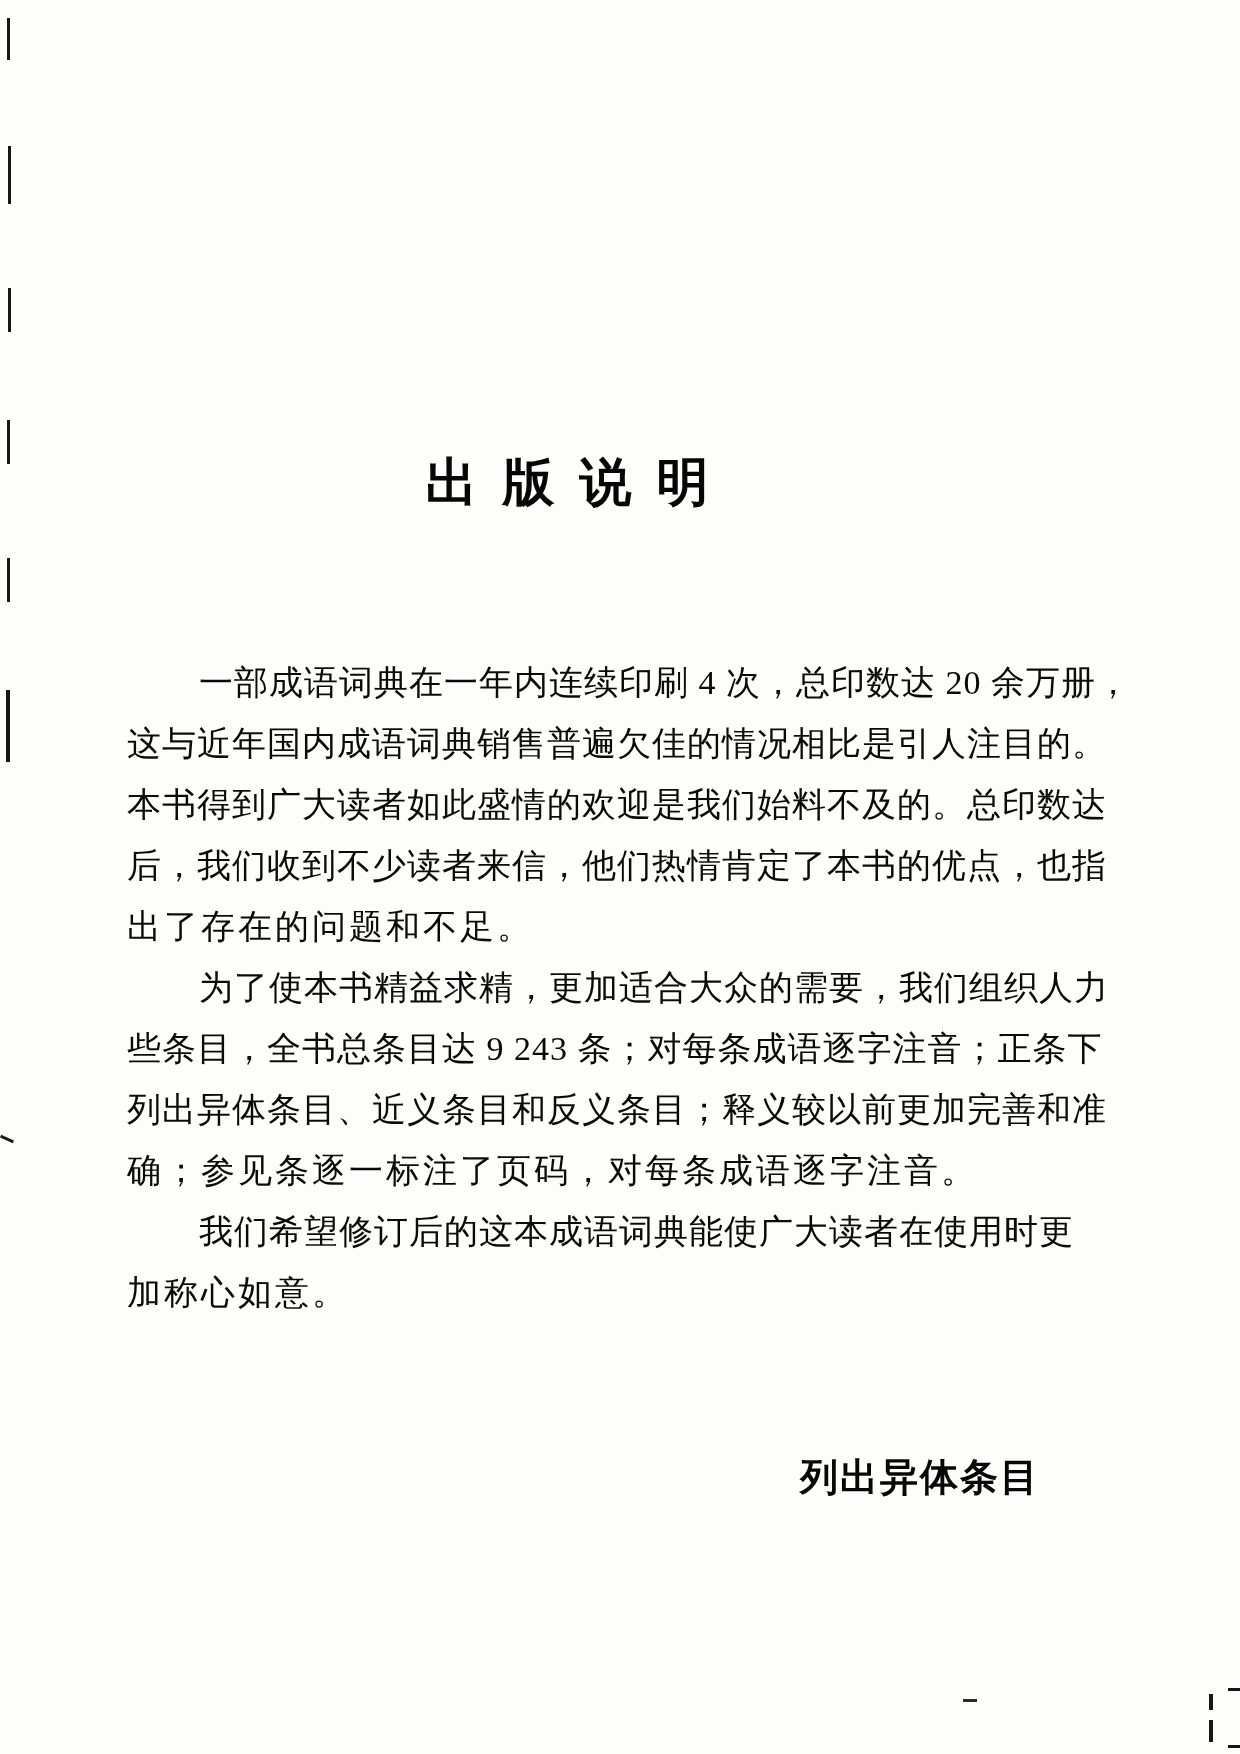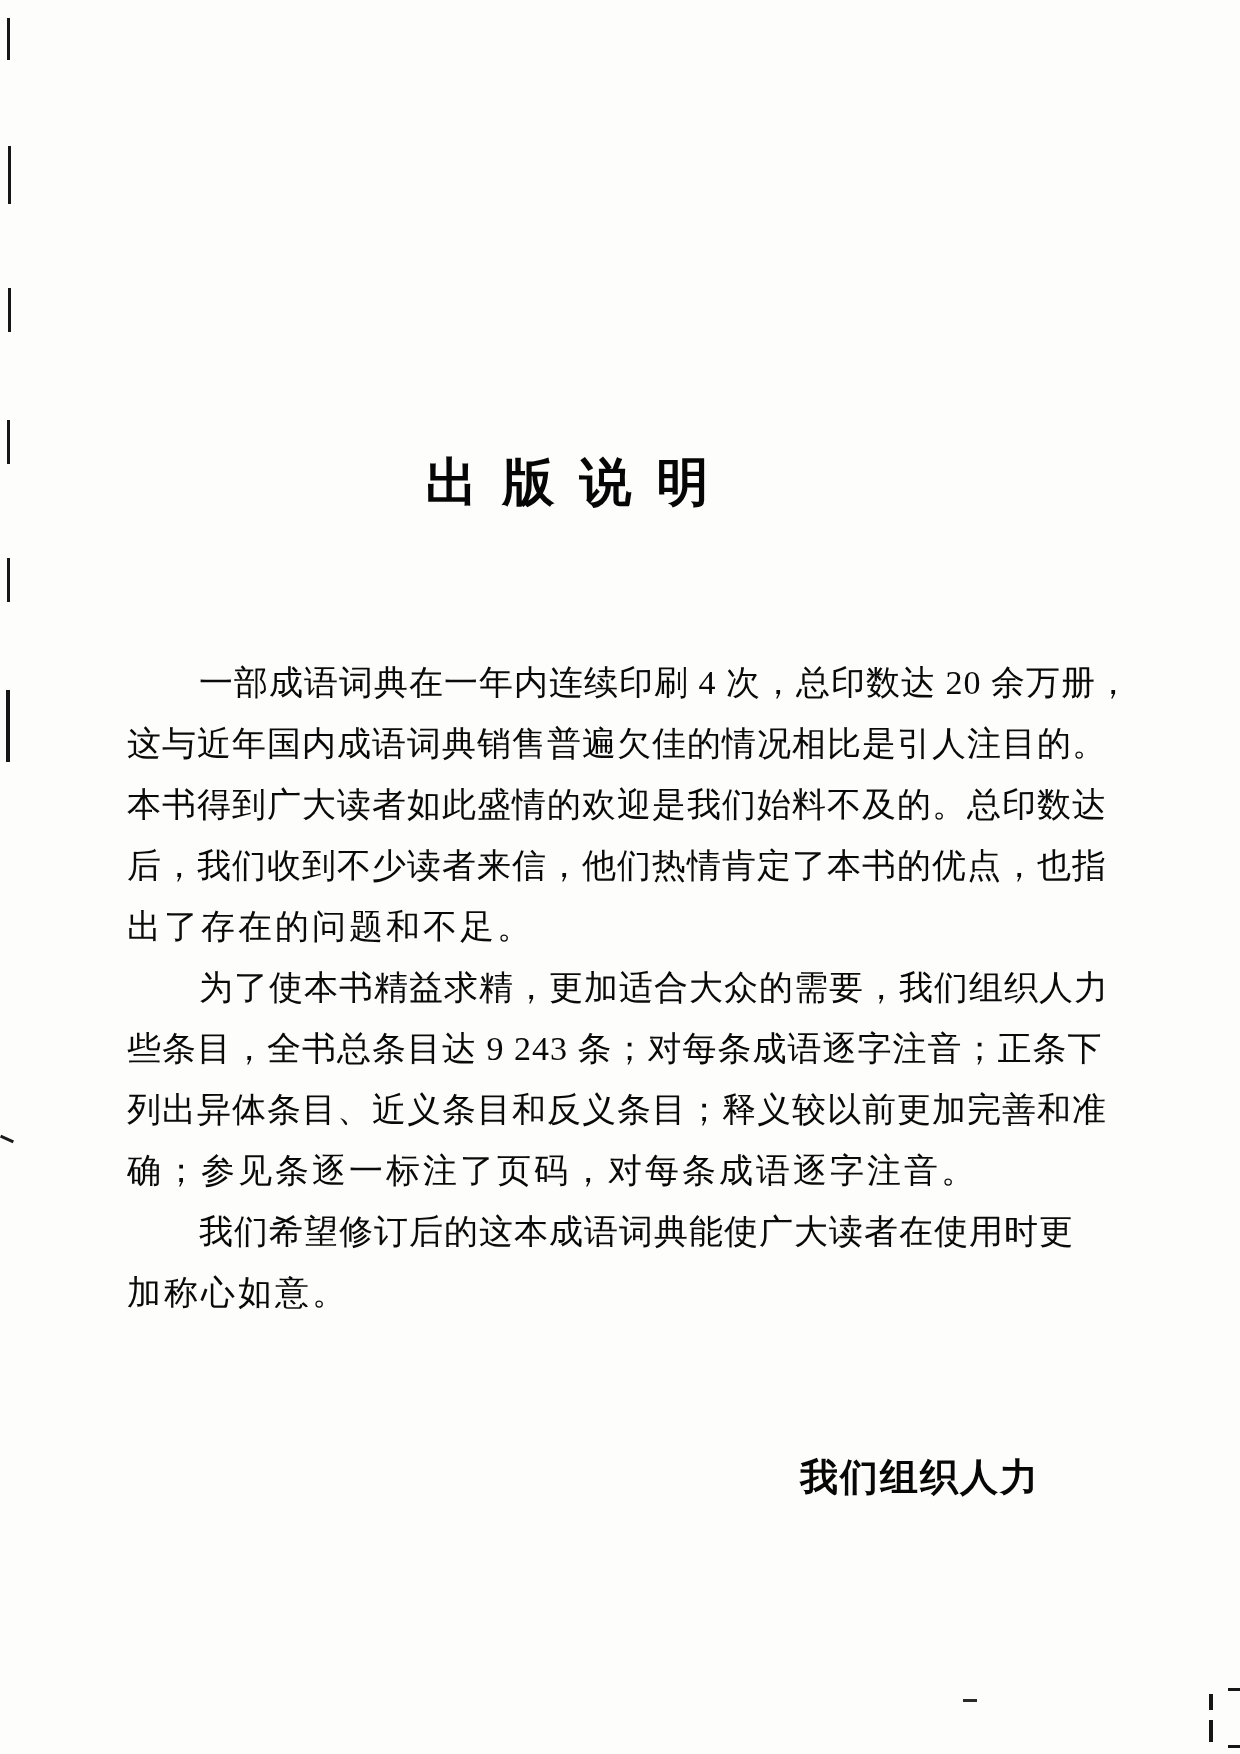--- a/index.html
+++ b/index.html
@@ -95,21 +95,21 @@
 
     <div class="line indent">为了使本书精益求精，更加适合大众的需要，我们组织人力</div>
     <div class="line">些条目，全书总条目达 9 243 条；对每条成语逐字注音；正条下</div>
     <div class="line">列出异体条目、近义条目和反义条目；释义较以前更加完善和准</div>
     <div class="line plain">确；参见条逐一标注了页码，对每条成语逐字注音。</div>
 
     <div class="line indent">我们希望修订后的这本成语词典能使广大读者在使用时更</div>
     <div class="line plain">加称心如意。</div>
   </div>
 
-  <div class="signature">我们组织人力</div>
+  <div class="signature">列出异体条目</div>
 
   <div class="artifact a-l1"></div>
   <div class="artifact a-l2"></div>
   <div class="artifact a-l3"></div>
   <div class="artifact a-l4"></div>
   <div class="artifact a-l5"></div>
   <div class="artifact a-l6"></div>
   <div class="artifact a-tick"></div>
   <div class="artifact a-dash"></div>
   <div class="artifact a-br1"></div>

